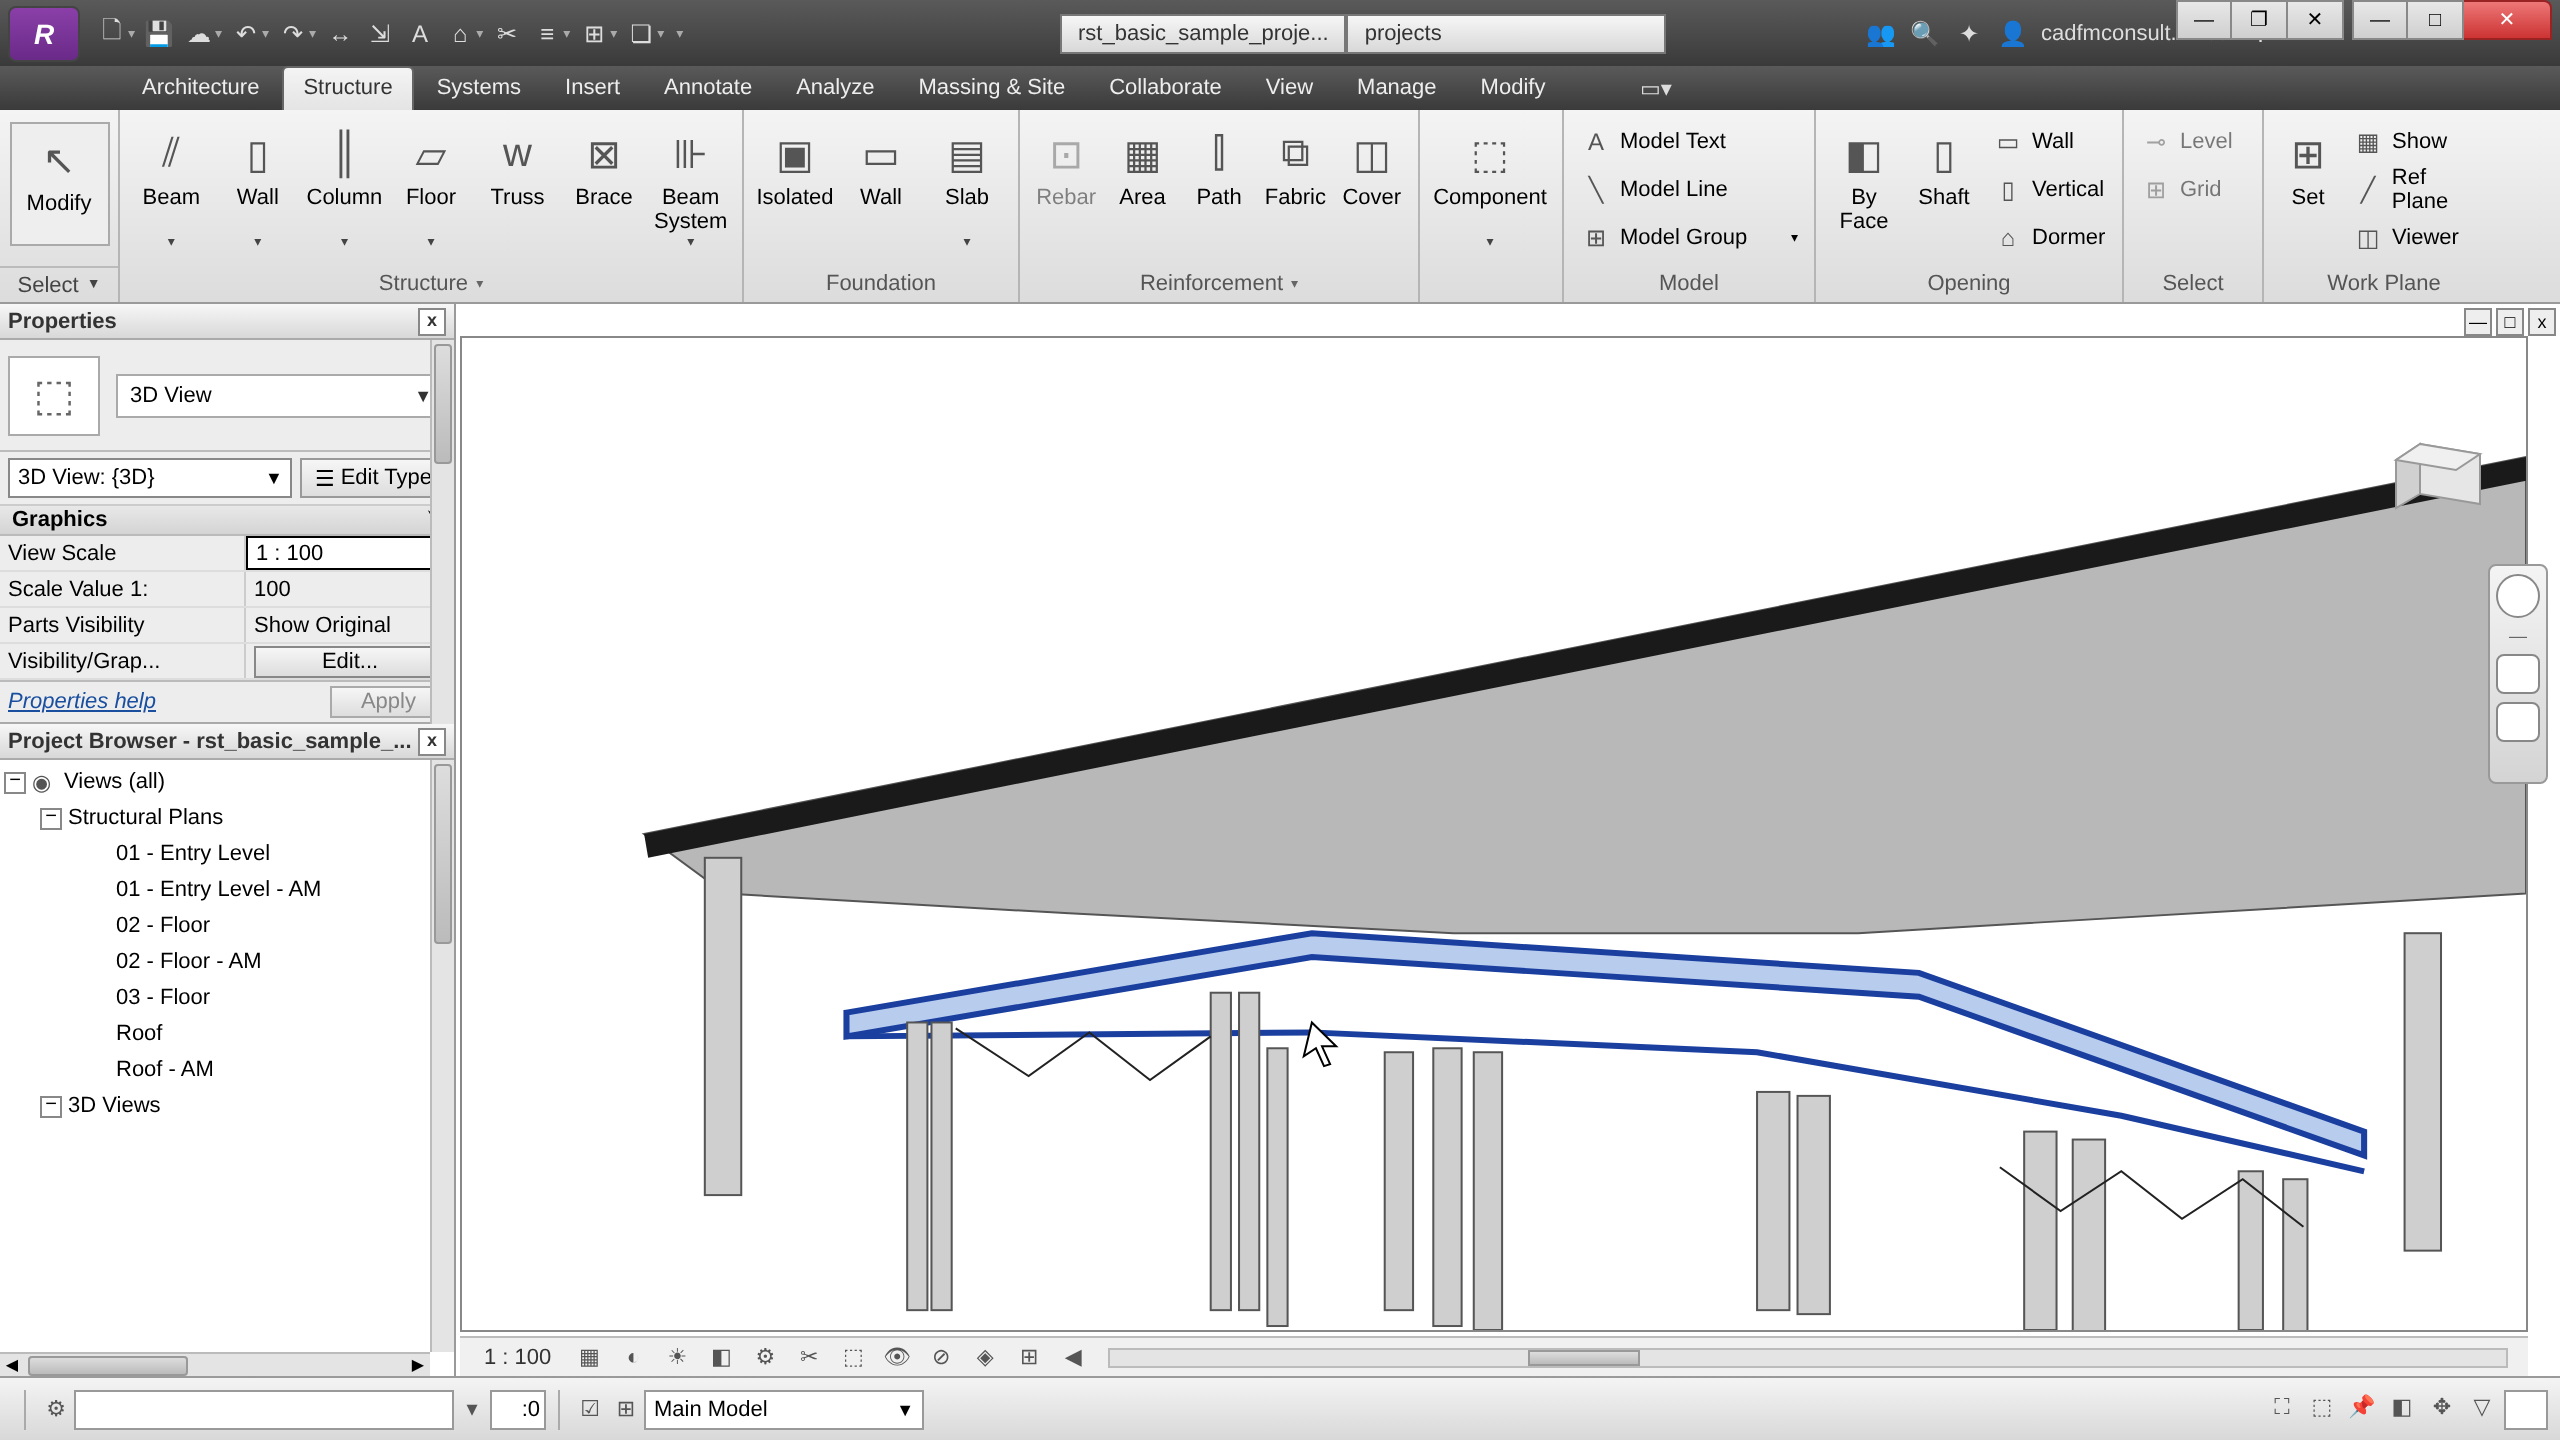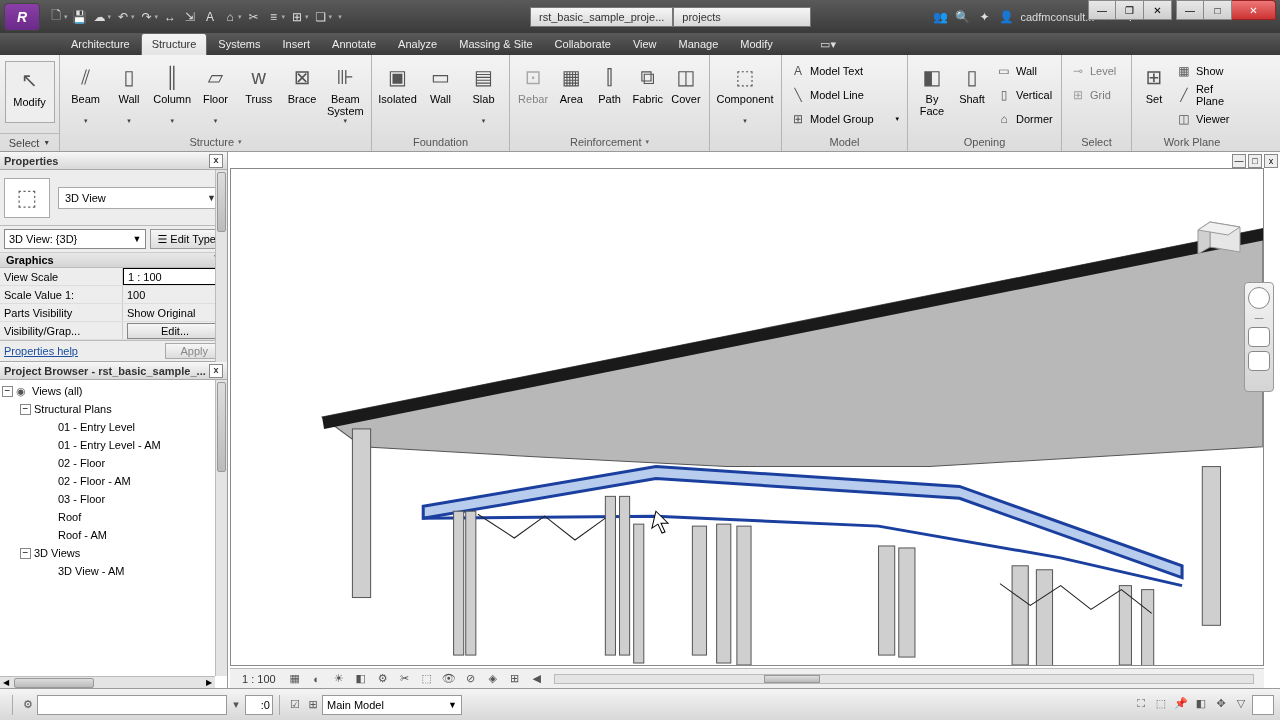--- a/index.html
+++ b/index.html
@@ -63,21 +63,21 @@
 .inst-dd .arr { margin-left: auto; font-size: 9px; }
 .edit-type { height: 20px; border: 1px solid #999; background: linear-gradient(#f6f6f6,#ddd); padding: 0 6px; display: flex; align-items: center; gap: 3px; cursor: pointer; }
 .group-head { background: linear-gradient(#e8e8e8,#d4d4d4); padding: 1px 6px; font-weight: bold; border-bottom: 1px solid #bbb; display: flex; justify-content: flex-end; }
 .group-head .col { margin-left: auto; font-size: 8px; }
 .prop-row { display: flex; border-bottom: 1px solid #ddd; height: 18px; align-items: stretch; }
 .prop-row .k { width: 123px; padding: 1px 4px; border-right: 1px solid #ccc; display: flex; align-items: center; }
 .prop-row .v { flex: 1; padding: 1px 4px; display: flex; align-items: center; position: relative; }
 .prop-row.sel .v { border: 1px solid #000; background: #fff; }
 .val-btn { flex:1; text-align:center; border:1px solid #888; background:linear-gradient(#f6f6f6,#ddd); height:16px; line-height:14px; cursor:pointer; }
 .prop-foot { display: flex; align-items: center; padding: 2px 4px; border-top: 1px solid #bbb; border-bottom: 1px solid #aaa; }
-.prop-foot a { color: #1a4fa0; text-decoration: underline; cursor: pointer; }
+.prop-foot a { color: #1a4fa0; text-decoration: underline; cursor: pointer; font-style: italic; }
 .apply-btn { margin-left: auto; border: 1px solid #aaa; background: linear-gradient(#f6f6f6,#ddd); padding: 1px 14px; color: #888; }
 .side-scroll { position:absolute; right:0; top:0; bottom:0; width:12px; background:#e4e4e4; border-left:1px solid #bbb; }
 .side-scroll .thumb { position:absolute; left:1px; right:1px; top:2px; height:60px; background:linear-gradient(#ddd,#bbb); border:1px solid #999; border-radius:2px; }
 
 
 .browser { flex: 1; position: relative; overflow: hidden; background:#fff; }
 .tree { position: absolute; inset: 0 12px 12px 0; overflow: hidden; padding: 2px; }
 .tnode { display: flex; align-items: center; height: 18px; white-space: nowrap; cursor: pointer; }
 .tw { display:inline-block; }
 .exp { width: 11px; height: 11px; border: 1px solid #888; text-align: center; line-height: 8px; font-size: 10px; margin-right: 3px; background:#fff; }
@@ -146,21 +146,21 @@
     <div class="qat-icon">≡</div>
       <span class="qat-dd">▾</span>
     <div class="qat-icon">⊞</div>
       <span class="qat-dd">▾</span>
     <div class="qat-icon">❏</div>
       <span class="qat-dd">▾</span>
     <span class="qat-dd" style="margin-left:4px;">▾</span>
   </div>
   <div class="qat-title">
     <div class="qat-title-seg">rst_basic_sample_proje...</div>
-    <div class="qat-title-seg" style="width:138px">projects</div>
+    <div class="qat-title-seg" style="width:160px">projects</div>
   </div>
   <div class="qat-right">
     <div class="qat-icon">👥</div>
     <div class="qat-icon">🔍</div>
     <div class="qat-icon">✦</div>
     <div class="qat-icon">👤</div>
     <span style="color:#ddd;margin:0 2px">cadfmconsult...</span>
     <div class="qat-icon">✕</div>
     <div class="qat-icon">?</div>
       <span class="qat-dd">▾</span>
@@ -497,24 +497,20 @@
             <span>Roof</span>
           </div>
         <div class="tnode">
             <span class="tw" style="width:56px"></span>
             <span>Roof - AM</span>
           </div>
         <div class="tnode">
             <span class="tw" style="width:18px"></span>
             <span class="exp">−</span>
             <span>3D Views</span>
-          </div>
-        <div class="tnode">
-            <span class="tw" style="width:56px"></span>
-            <span>3D View - AM</span>
           </div>
       </div>
       <div class="bscroll-v">
           <div class="thumb"></div>
         </div>
       <div class="bscroll-h">
           <span class="arr">◀</span>
           <div class="thumb"></div>
           <span class="arr" style="margin-left:auto">▶</span>
         </div>

